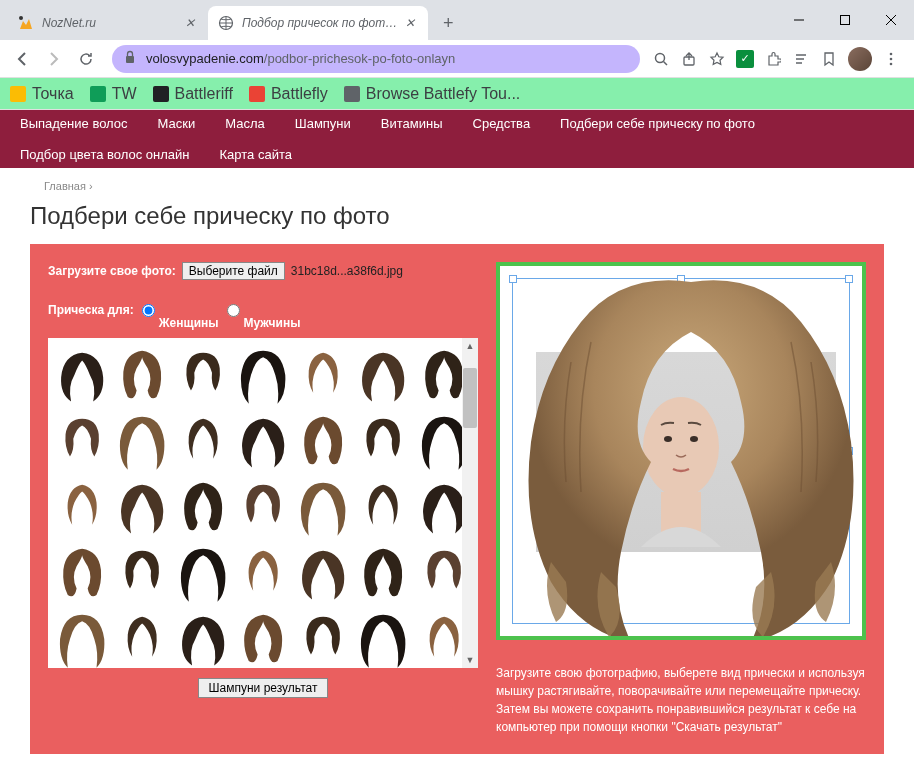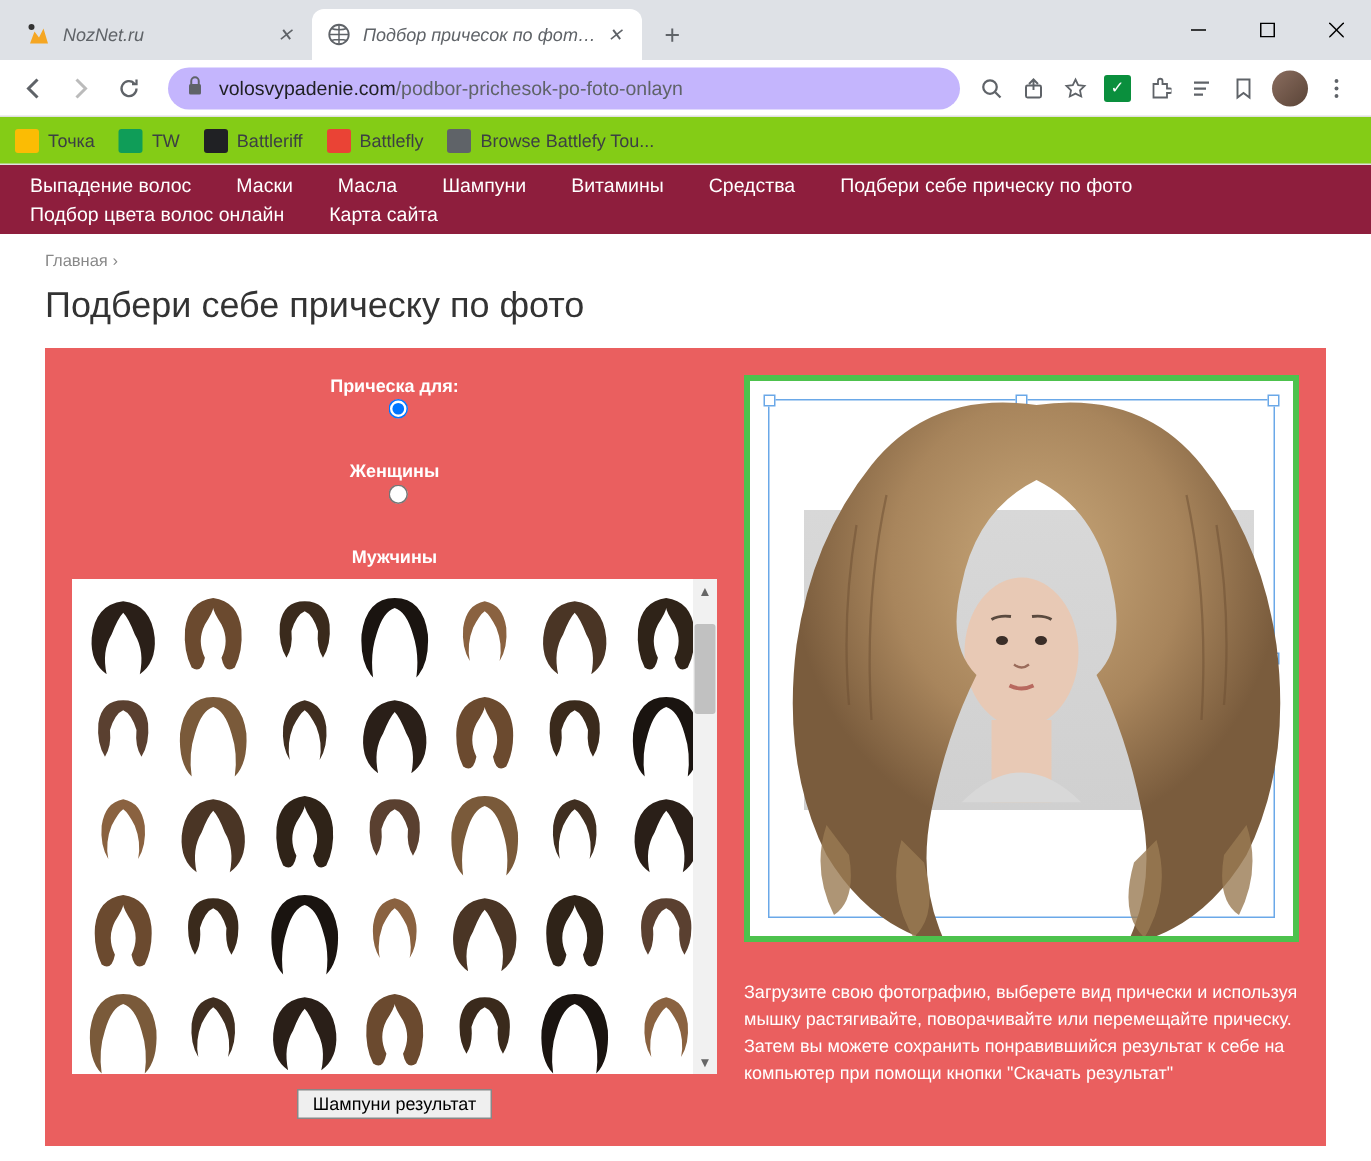--- a/index.html
+++ b/index.html
@@ -23,46 +23,46 @@
 .addressbar { flex: 1; height: 28px; background: #c4b5fd; border-radius: 14px; display: flex; align-items: center; padding: 0 12px; font-size: 13px; color: #202124; margin: 0 8px; }
 .addressbar .lock { margin-right: 10px; color: #5f6368; }
 .addressbar .domain { color: #202124; }
 .addressbar .path { color: #5f6368; }
 .ext-icons { display: flex; gap: 10px; align-items: center; padding-right: 6px; }
 .ext-icon { width: 18px; height: 18px; display: flex; align-items: center; justify-content: center; color: #5f6368; }
 .avatar { width: 24px; height: 24px; border-radius: 50%; background: linear-gradient(135deg,#8a6d5f,#5a4437); }
 .green-check { width: 18px; height: 18px; background: #0a8f3d; color: #fff; display: flex; align-items: center; justify-content: center; font-size: 11px; border-radius: 2px; }
 
 
-.bookmarks { height: 32px; background: #84cc16; display: flex; align-items: center; padding: 0 10px; gap: 16px; font-size: 12px; color: #3c4043; border-bottom: 1px solid #e0e0e0; }
+.bookmarks { height: 32px; background: #86efac; display: flex; align-items: center; padding: 0 10px; gap: 16px; font-size: 16px; color: #3c4043; border-bottom: 1px solid #e0e0e0; }
 .bookmark { display: flex; align-items: center; gap: 6px; }
 .bm-icon { width: 16px; height: 16px; border-radius: 2px; }
 .bm-yellow { background: #fbbc04; }
 .bm-green { background: #0f9d58; }
 .bm-dark { background: #202124; }
 .bm-orange { background: #ea4335; }
 .bm-gray { background: #5f6368; }
 
 
 .page { height: calc(774px - 40px - 38px - 32px); overflow: auto; }
 .site-nav { background: #8e1e3d; color: #fff; padding: 6px 20px; font-size: 13px; }
 .site-nav-row { display: flex; gap: 30px; }
-.breadcrumb { padding: 12px 30px 6px; font-size: 11px; color: #888; }
+.breadcrumb { padding: 12px 44px 6px; font-size: 11px; color: #888; }
 .breadcrumb a { color: #888; text-decoration: none; }
 .page-title { padding: 4px 30px 14px; font-size: 24px; color: #333; font-weight: 400; }
 
 .red-panel { margin: 0 30px 20px; background: #ea5f5f; padding: 18px; display: flex; gap: 18px; position: relative; }
 .left-col { flex: 0 0 430px; }
 .right-col { flex: 1; position: relative; }
 
 .upload-row { color: #fff; font-size: 12px; font-weight: bold; display: flex; align-items: center; gap: 6px; margin-bottom: 10px; }
 .file-btn { background: #efefef; border: 1px solid #888; padding: 1px 6px; font-size: 12px; color: #000; }
 .file-name { font-weight: normal; color: #222; font-size: 12px; }
 
-.gender-row { color: #fff; font-size: 12px; font-weight: bold; margin-bottom: 8px; display: flex; align-items: center; gap: 2px; flex-direction: column; }
+.gender-row { color: #fff; font-size: 12px; font-weight: bold; margin-bottom: 8px; display: flex; align-items: center; gap: 2px; }
 .gender-row input { margin: 0 2px 0 6px; }
 .gender-row label { font-weight: bold; margin-top: 26px; }
 
 .hair-grid-wrap { background: #fff; height: 330px; position: relative; overflow: hidden; }
 .hair-grid { display: grid; grid-template-columns: repeat(7, 1fr); gap: 4px; padding: 6px; }
 .hair-item { aspect-ratio: 1/1.1; display: flex; align-items: center; justify-content: center; }
 .hair-item svg { width: 100%; height: 100%; }
 .scrollbar-v { position: absolute; right: 0; top: 0; width: 16px; height: 100%; background: #f1f1f1; }
 .scroll-thumb { position: absolute; right: 1px; top: 30px; width: 14px; height: 60px; background: #c1c1c1; border-radius: 2px; }
 .scroll-arrow { position: absolute; width: 16px; height: 16px; display: flex; align-items: center; justify-content: center; color: #666; font-size: 9px; }
@@ -222,35 +222,40 @@
   <div class="site-nav">
     <div class="site-nav-row">
       <span>Выпадение волос</span>
       <span>Маски</span>
       <span>Масла</span>
       <span>Шампуни</span>
       <span>Витамины</span>
       <span>Средства</span>
       <span>Подбери себе прическу по фото</span>
     </div>
-    <div class="site-nav-row" style="margin-top:4px">
+    <div class="site-nav-row" style="margin-top:16px">
       <span>Подбор цвета волос онлайн</span>
       <span>Карта сайта</span>
     </div>
   </div>
 
   <div class="breadcrumb">
     <a>Главная</a>
     <span>›</span>
   </div>
 
   <h1 class="page-title">Подбери себе прическу по фото</h1>
 
   <div class="red-panel">
     <div class="left-col">
+      <div class="upload-row">
+        <span>Загрузите свое фото:</span>
+        <button class="file-btn">Выберите файл</button>
+        <span class="file-name">31bc18d...a38f6d.jpg</span>
+      </div>
       <div class="gender-row">
         <span>Прическа для:</span>
         <input type="radio" checked="" style="">
         <label>Женщины</label>
         <input type="radio" style="">
         <label>Мужчины</label>
       </div>
 
       <div class="hair-grid-wrap">
         <div class="hair-grid" id="hair-grid">

